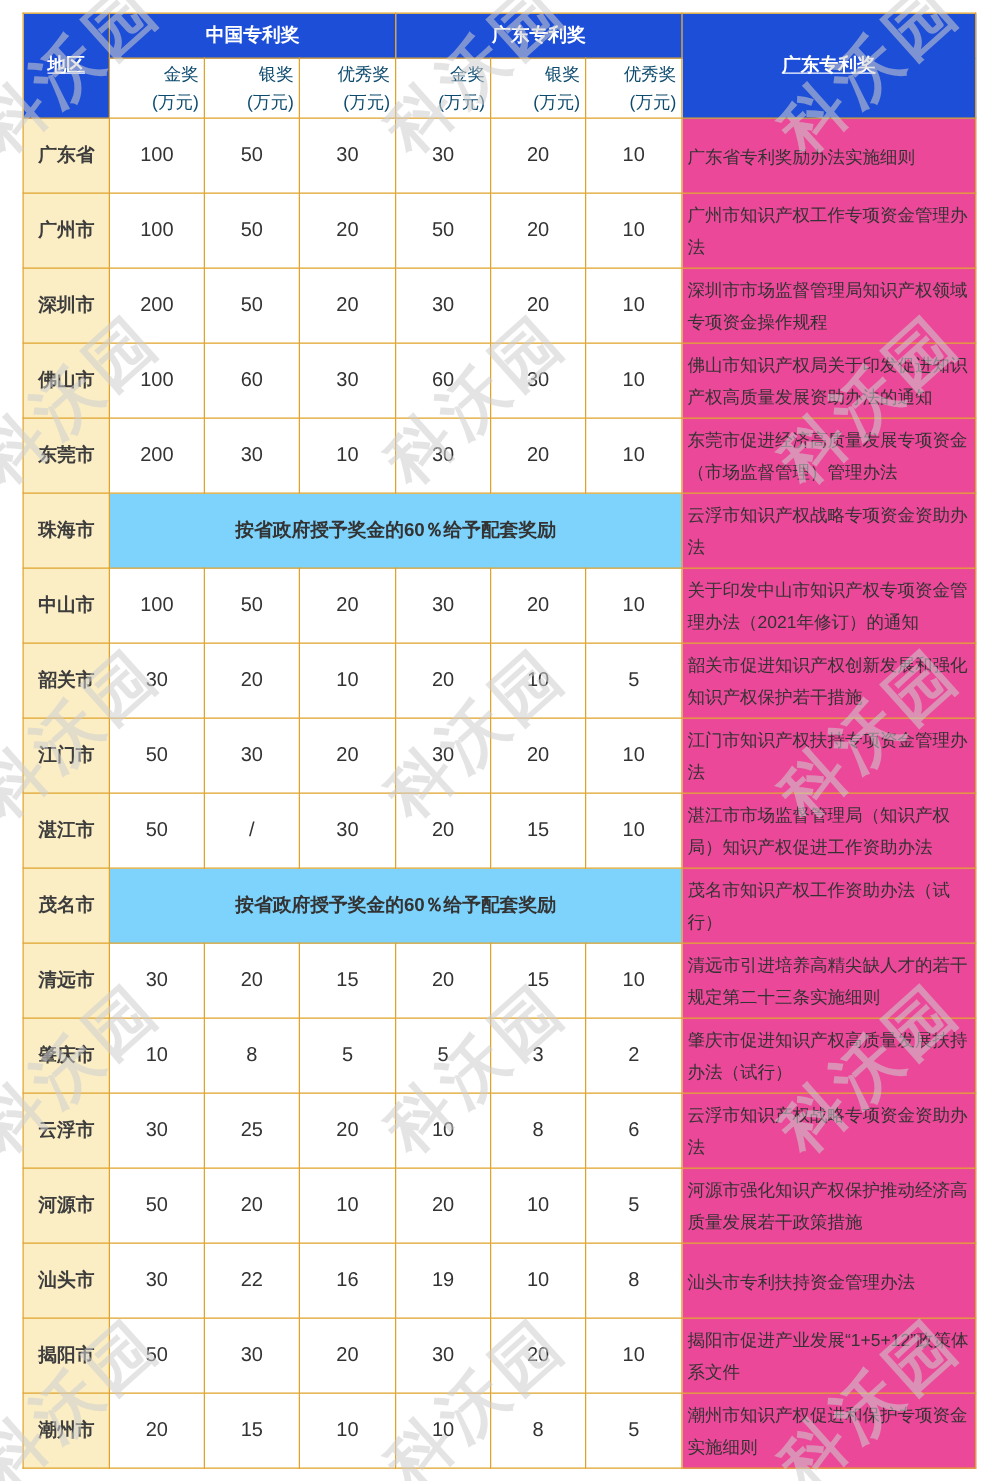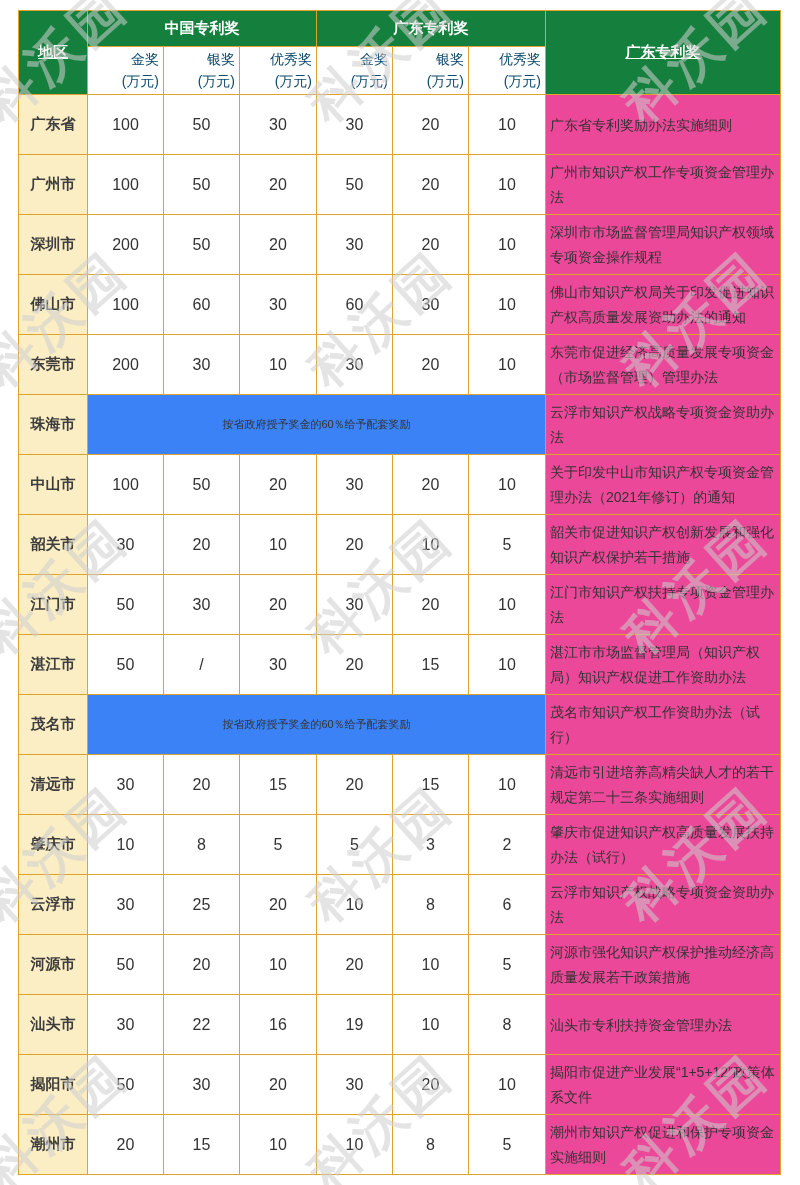--- a/index.html
+++ b/index.html
@@ -26,21 +26,21 @@
     z-index: 1;
   }
   table.subsidy th, table.subsidy td {
     border: 1px solid #dfa32b;
     padding: 2px 4px;
     box-sizing: border-box;
   }
   tr.h1 { height: 36px; }
   tr.h2 { height: 48px; }
   th.gold {
-    background: #15803d;
+    background: #1d4ed8;
     color: #ffffff;
     font-weight: 700;
     font-size: 15px;
     text-align: center;
     border-color: #e2a712;
   }
   th.gold.edge { border-color: #dfa32b; text-decoration: underline; }
   th.sub {
     background: #ffffff;
     color: #0c4a6e;
@@ -57,24 +57,25 @@
     font-size: 15px;
     text-align: center;
   }
   td.val {
     background: #ffffff;
     color: #333333;
     font-size: 16px;
     text-align: center;
   }
   td.merged {
-    background: #3b82f6;
+    background: #7dd3fc;
     color: #333333;
-    font-size: 11px;
+    font-size: 15px;
     text-align: center;
+    font-weight: bold;
   }
   td.policy {
     background: #ec4899;
     color: #333333;
     font-size: 14px;
     text-align: left;
     line-height: 1.75;
     padding: 6px 10px;
   }
   

